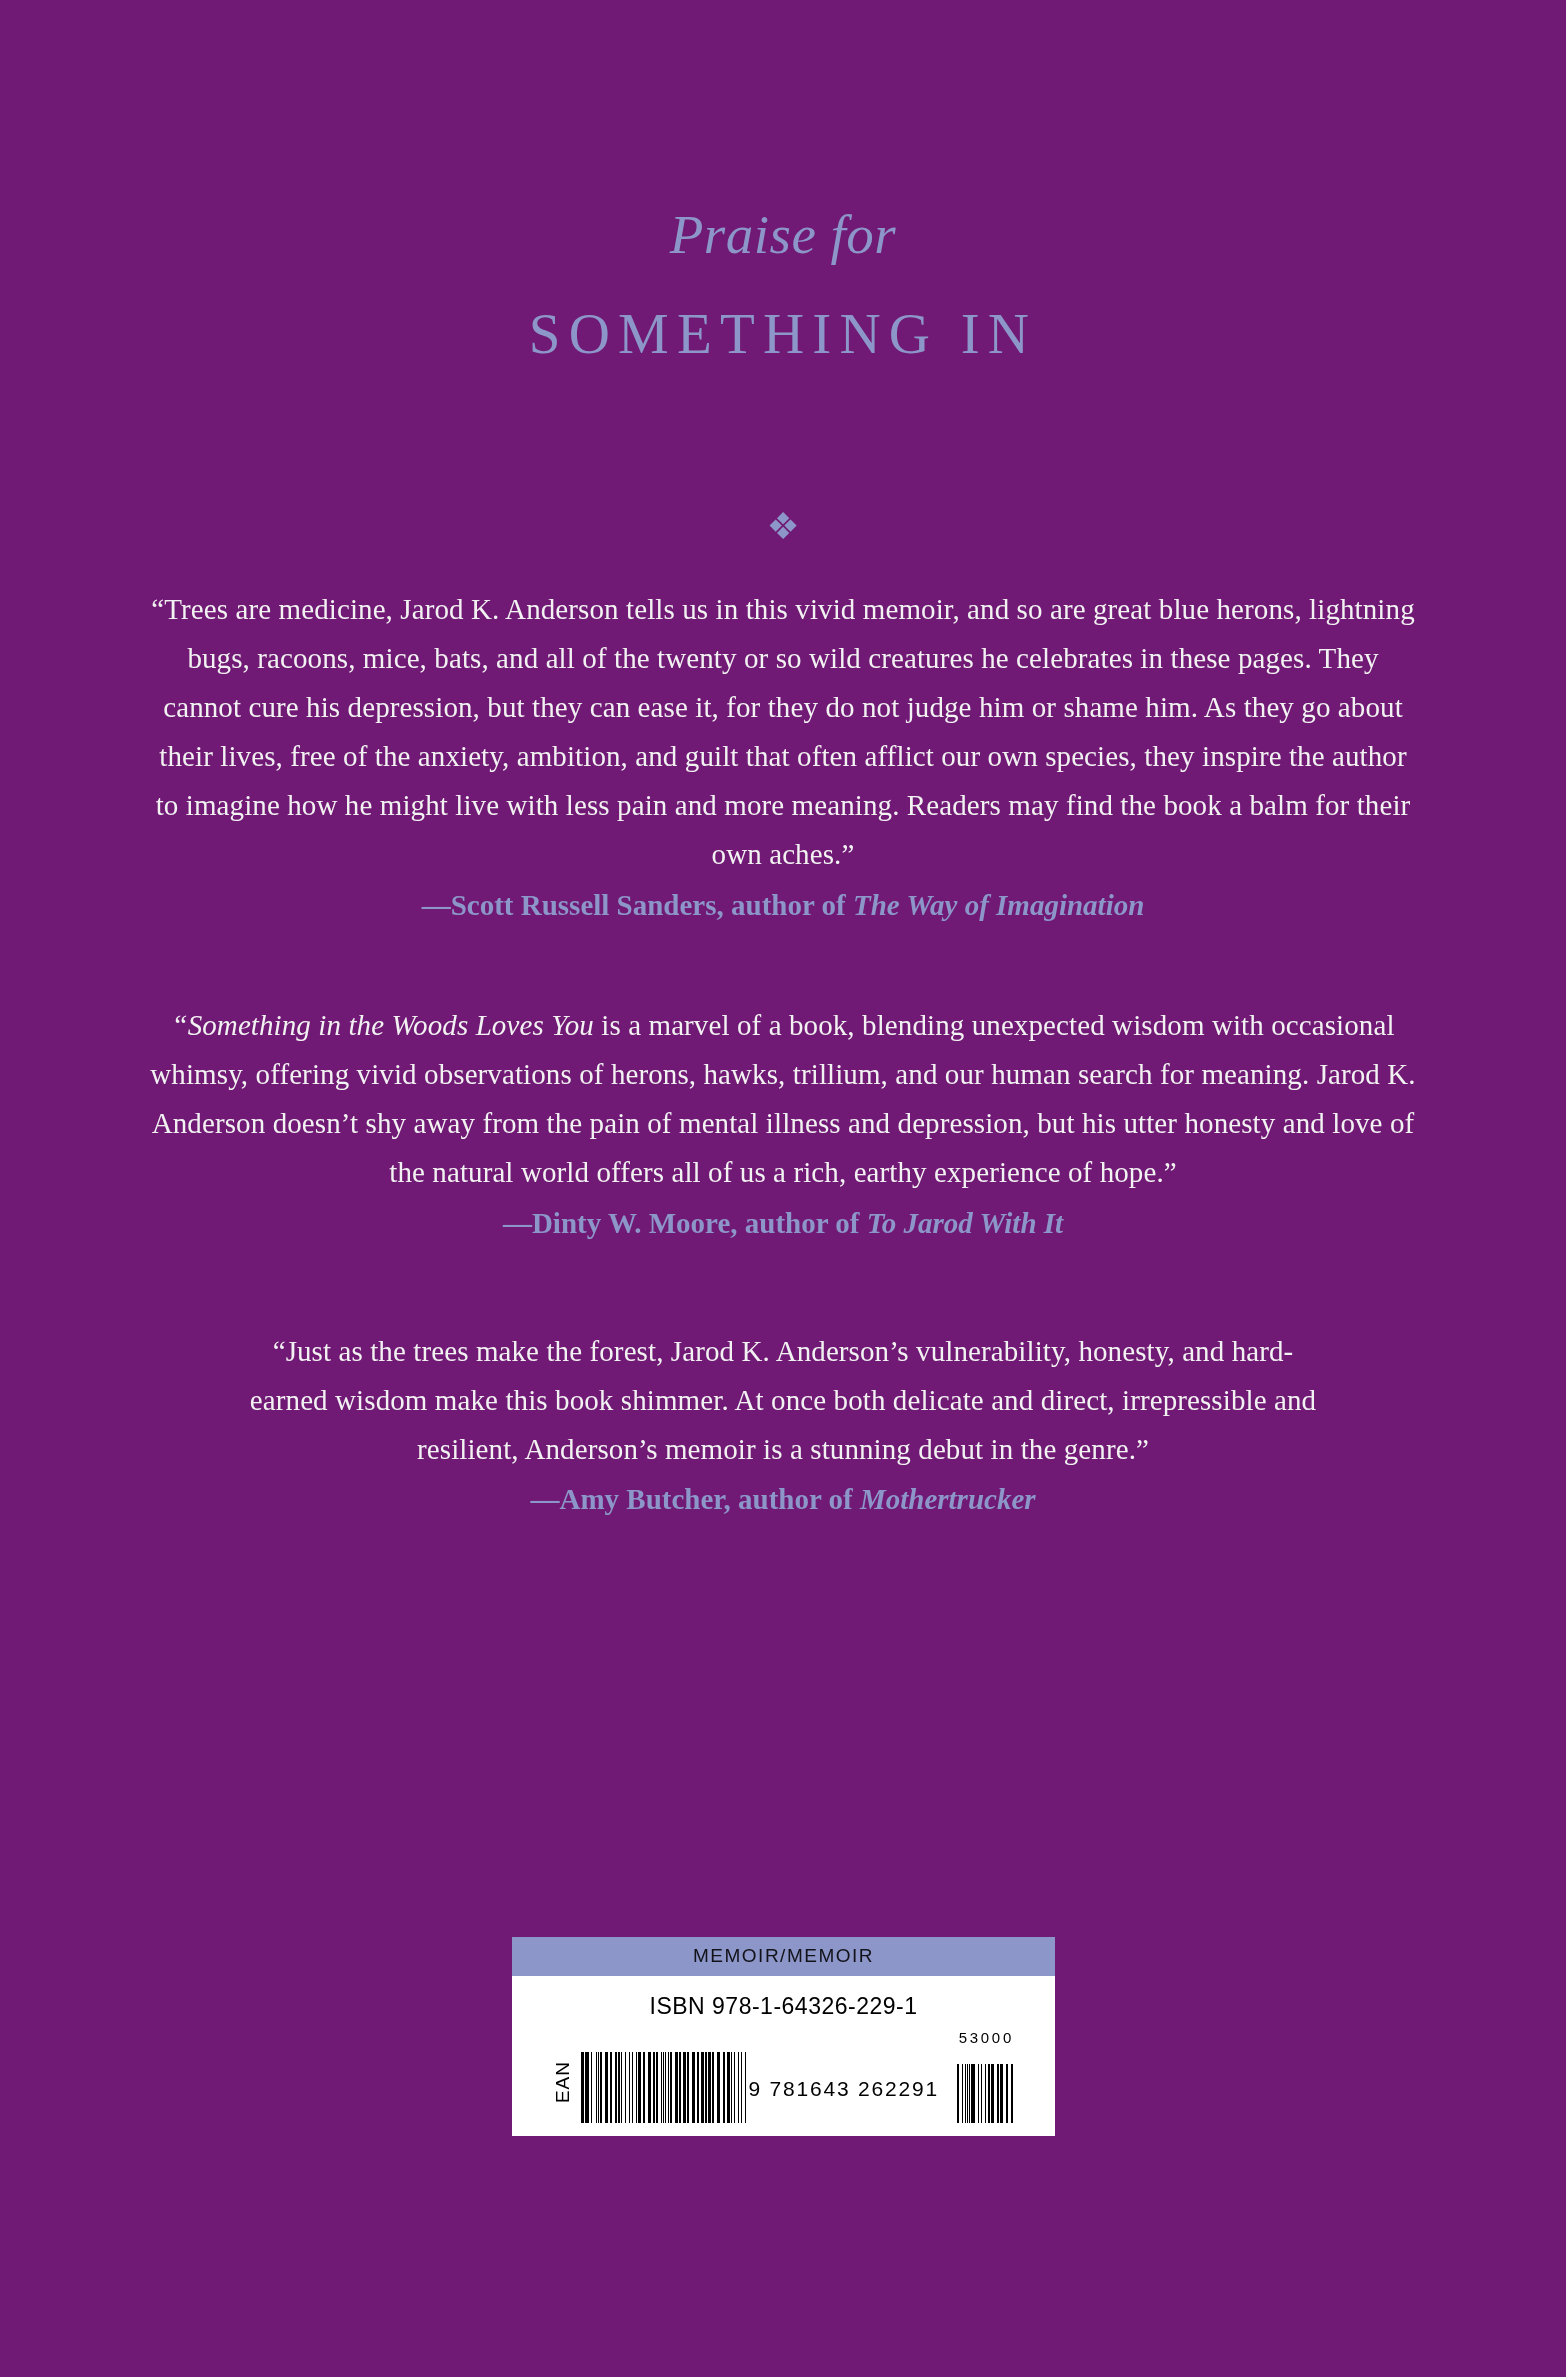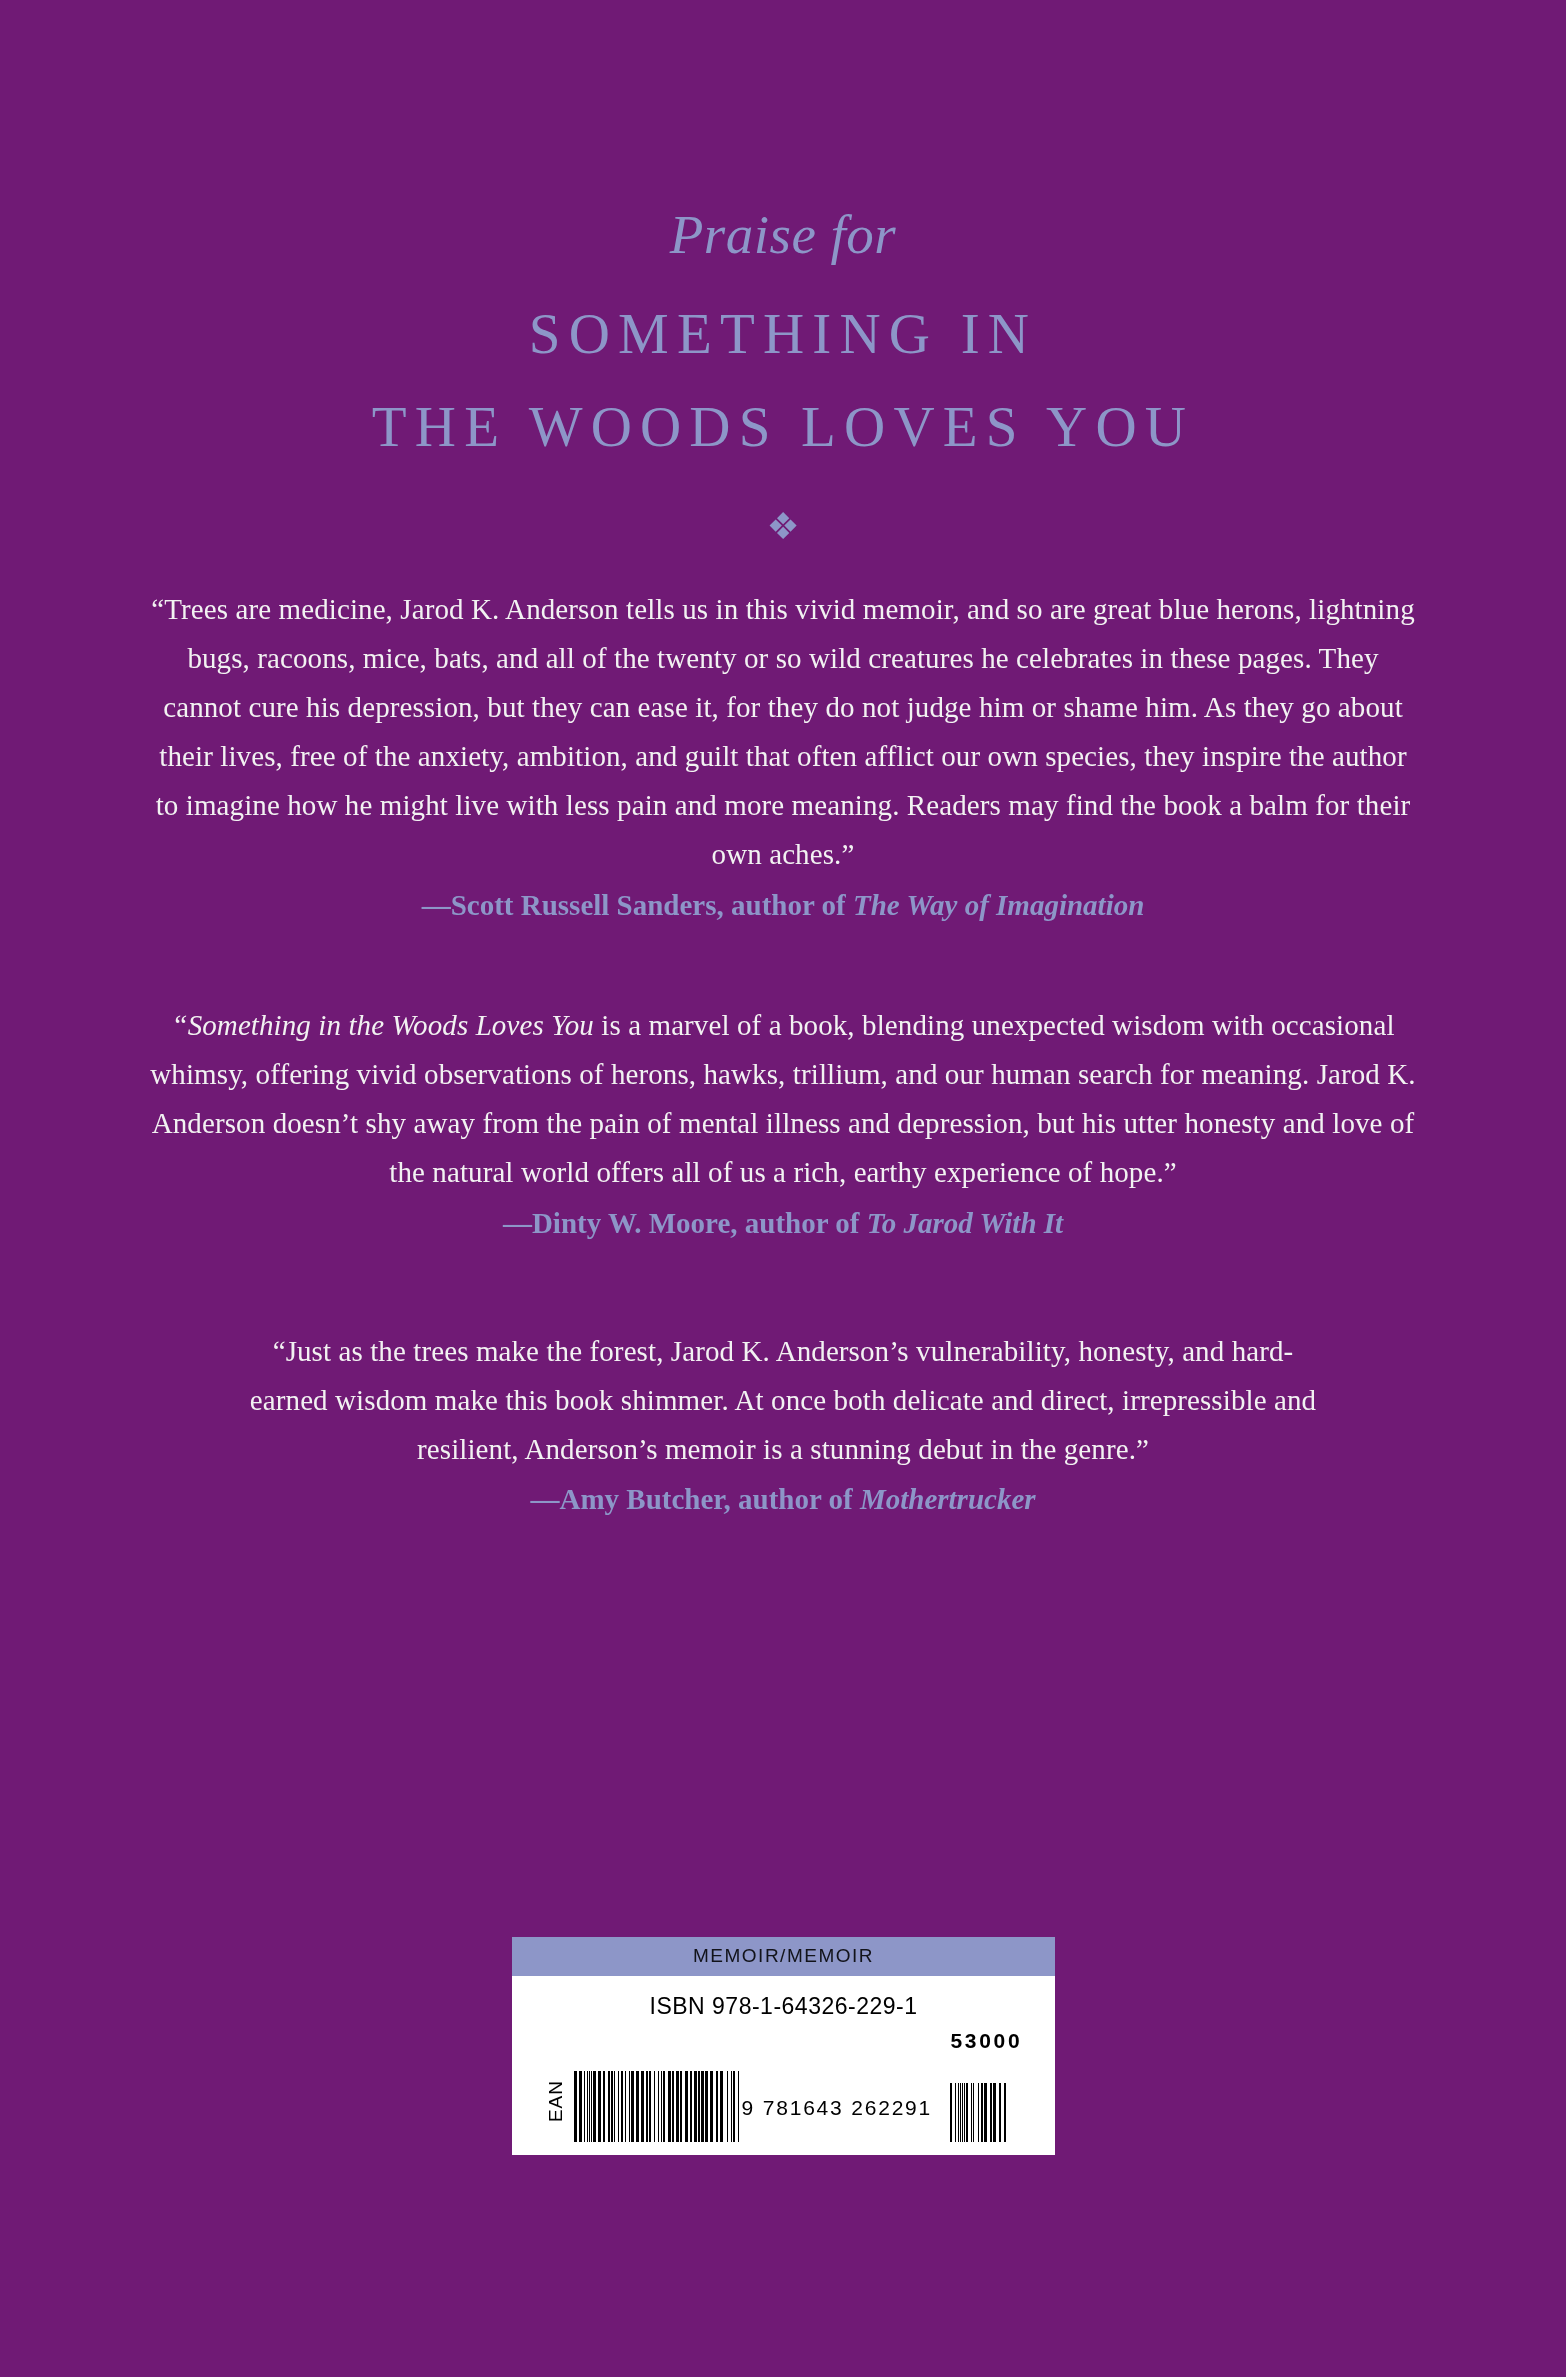--- a/index.html
+++ b/index.html
@@ -151,26 +151,25 @@
     letter-spacing: 0.9px;
     margin-right: 7.3px;
     margin-bottom: 20px;
   }
   .bars-addon-wrap {
     position: relative;
     margin-left: 18.3px;
   }
   .addon-digits {
     font-family: "Liberation Sans", sans-serif;
-    font-size: 21px;
+    font-size: 15px;
     letter-spacing: 2.7px;
     color: #000;
     text-align: center;
-    margin-bottom: 18px;
-    font-weight: bold;
+    margin-bottom: 6px;
   }
   .bars {
     display: flex;
     align-items: flex-end;
     height: 71px;
   }
   .bars span {
     display: block;
     background: #000;
     height: 71px;
@@ -188,21 +187,20 @@
 </style>
 </head>
 <body>
 
 <div class="page">
 
   <div class="praise-header">
     <div class="praise-for">Praise for</div>
     <div class="book-title">
       <span class="line1">Something in</span>
-      <span class="line2">the Woods Loves You</span>
     </div>
   </div>
 
   <div class="ornament">❖</div>
 
   <div class="blurbs">
 
     <div class="blurb blurb-1">
       <div class="blurb-text">“Trees are medicine, Jarod K. Anderson tells us in this vivid memoir, and so are great blue herons, lightning bugs, racoons, mice, bats, and all of the twenty or so wild creatures he celebrates in these pages. They cannot cure his depression, but they can ease it, for they do not judge him or shame him. As they go about their lives, free of the anxiety, ambition, and guilt that often afflict our own species, they inspire the author to imagine how he might live with less pain and more meaning. Readers may find the book a balm for their own aches.”</div>
       <div class="blurb-attr">

